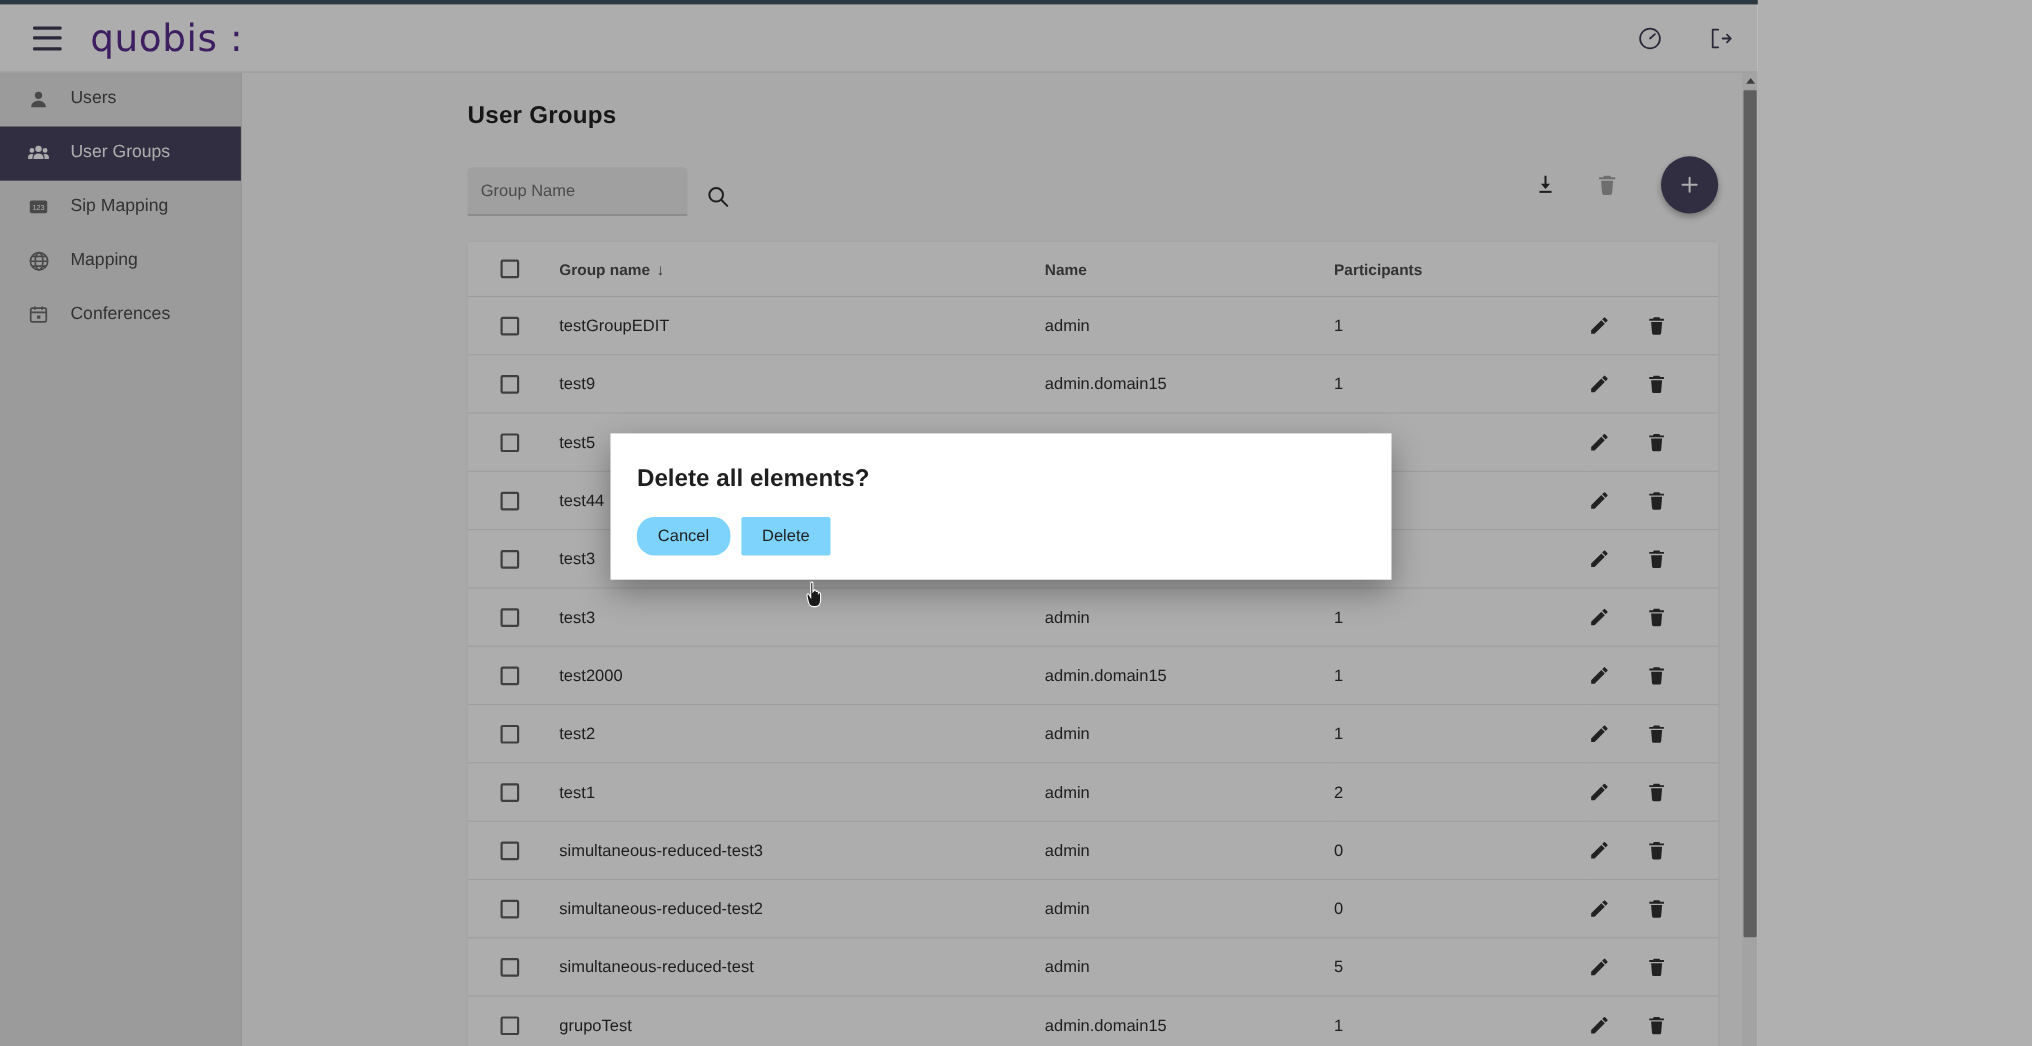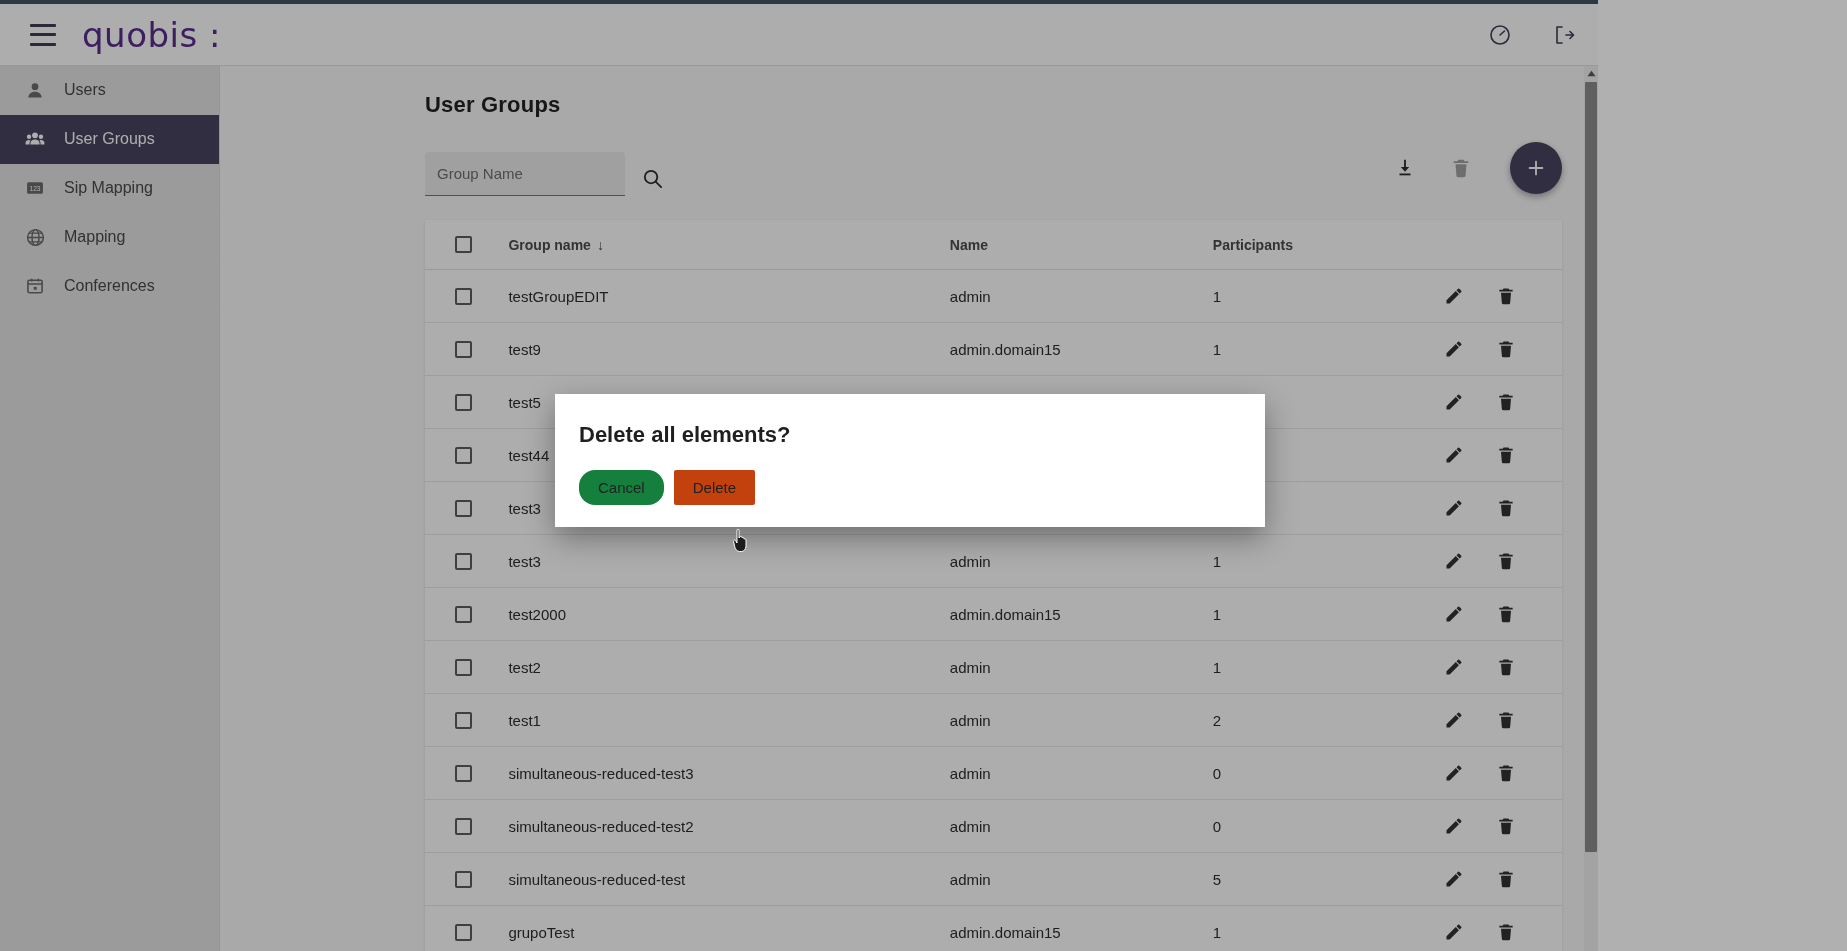--- a/index.html
+++ b/index.html
@@ -269,22 +269,22 @@
   }
   .btn {
     font-family: "Liberation Sans", sans-serif;
     font-size: 15px;
     color: #212121;
     border: none;
     padding: 9px 19px;
     cursor: pointer;
     border-radius: 2px;
   }
-  .btn-cancel { background: #15803d; border-radius: 16px; }
-  .btn-delete { background: #c2410c; }
+  .btn-cancel { background: #7dd3fc; border-radius: 16px; }
+  .btn-delete { background: #7dd3fc; }
 
   
   .cursor {
     position: absolute;
     left: 731px; top: 528px;
     z-index: 200;
     pointer-events: none;
   }
 </style>
 </head>

